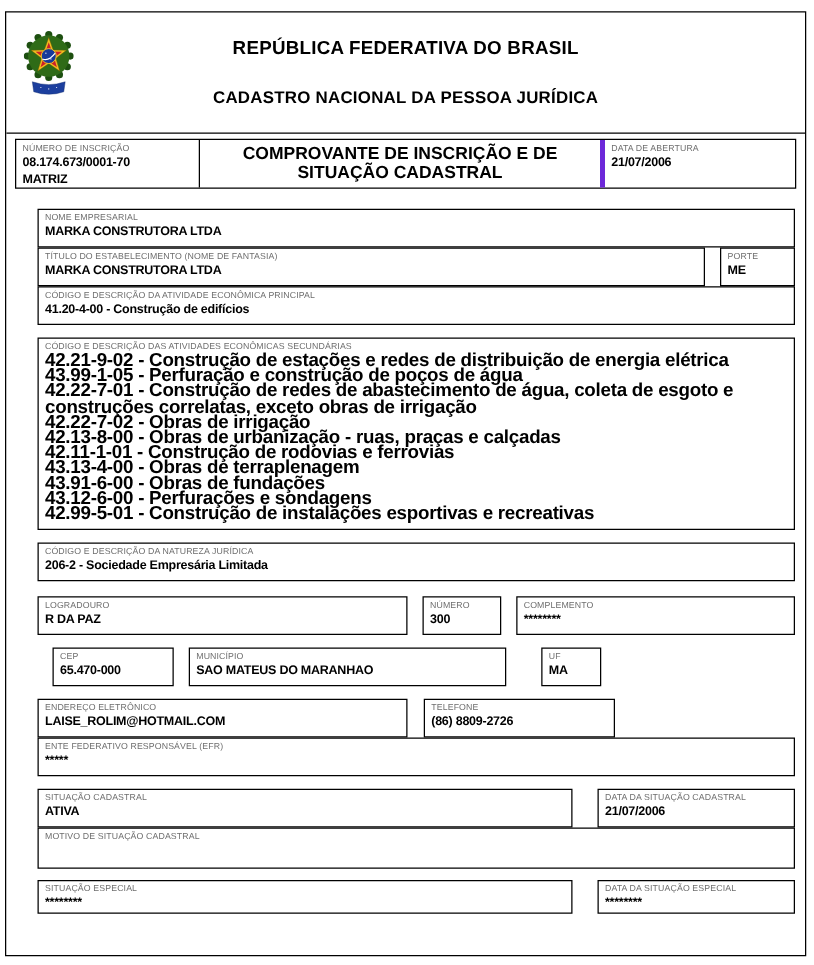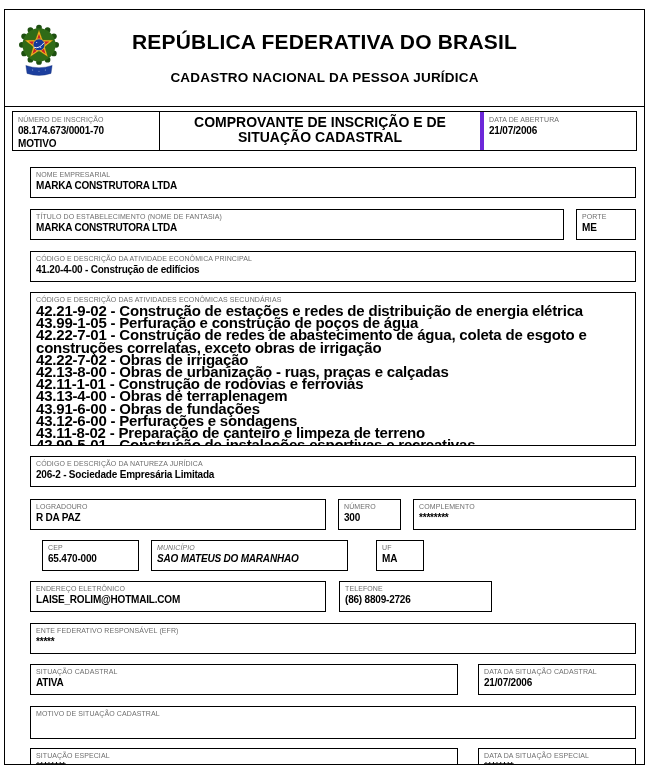--- a/index.html
+++ b/index.html
@@ -8,42 +8,42 @@
     position:relative; width:651px; height:772px; background:#ffffff;
     font-family:"Liberation Sans", sans-serif; color:#000; overflow:hidden;
   }
   .outer {
     position:absolute; left:4px; top:9px; width:641px; height:756px;
     border:1px solid #000; background:#fff; overflow:hidden;
   }
   .hdr { position:relative; height:97px; border-bottom:1px solid #000; }
   .emblem { position:absolute; left:14px; top:10px; width:40px; height:64px; }
   .t1 { position:absolute; left:0; top:20px; width:100%; text-align:center;
-        font-size:21px; font-weight:bold; letter-spacing:0.2px; }
+        font-size:15px; font-weight:bold; letter-spacing:0.2px; }
   .t2 { position:absolute; left:0; top:60px; width:100%; text-align:center;
         font-size:13.5px; font-weight:bold; letter-spacing:0.2px; }
 
   .row1 { display:flex; margin:4px 0 16px 7px; width:625px; height:40px; border:1px solid #000; }
   .r1c1 { width:147px; border-right:1px solid #000; padding:3px 4px 0 5px; }
   .r1c2 { flex:1; border-right:4px solid #6d28d9; padding:3px 6px 0 6px;
           text-align:center; font-size:14px; font-weight:bold; line-height:15px; }
   .r1c3 { width:152px; padding:3px 4px 0 5px; }
 
   .label { font-size:7px; color:#6e6e6e; line-height:9px; letter-spacing:0.1px; white-space:nowrap; }
   .value { font-size:10px; font-weight:bold; line-height:12px; letter-spacing:-0.2px; margin-top:1px; }
 
   .box  { border:1px solid #000; padding:2px 5px 0 5px; height:31px; overflow:hidden; }
   .row  { display:flex; margin-left:25px; }
   .full { margin-left:25px; width:606px; }
 
-  .mt11 { margin-top:11px; } .mt10 { margin-top:10px; } .mt12 { margin-top:12px; } .mt9 { margin-top:9px; }
+  .mt11 { } .mt10 { margin-top:10px; } .mt12 { margin-top:12px; } .mt9 { margin-top:9px; }
   .w-titulo { width:534px; } .g12 { margin-left:12px; } .w-porte { width:60px; }
   .w-secund { width:606px; height:154px; }
   .w-log { width:296px; } .w-num { width:63px; }  .w-comp { width:223px; }
-  .w-cep { width:97px;margin-left:12px; }  .w-bai { width:187px; } .w-mun { width:197px;font-style:italic; } .w-uf { width:48px;margin-left:28px; }
+  .w-cep { width:97px;margin-left:12px; }  .w-bai { width:187px; } .w-mun { width:254px; } .w-uf { width:48px;margin-left:28px; }
   .w-mail { width:296px; } .w-tel { width:153px; } .g13 { margin-left:13px; }
   .w-sit { width:428px; }  .g20 { margin-left:20px; } .w-dsit { width:158px; }
   .h33 { height:33px; } .h27 { height:27px; }
   .sec-item { font-size:15px; font-weight:bold; line-height:12.2px; letter-spacing:-0.2px; }
   .sec-list { margin-top:1px; width:596px; }
 </style>
 </head>
 <body>
 
 <div class="page">
@@ -78,21 +78,21 @@
           <circle cx="46" cy="84" r="0.8" fill="#fff"></circle>
       </svg>
       <div class="t1">REPÚBLICA FEDERATIVA DO BRASIL</div>
       <div class="t2">CADASTRO NACIONAL DA PESSOA JURÍDICA</div>
     </div>
 
     <div class="row1">
       <div class="r1c1">
         <div class="label">NÚMERO DE INSCRIÇÃO</div>
         <div class="value">08.174.673/0001-70</div>
-        <div class="value">MOTIVO</div>
+        <div class="value">MATRIZ</div>
       </div>
       <div class="r1c2">COMPROVANTE DE INSCRIÇÃO E DE SITUAÇÃO CADASTRAL</div>
       <div class="r1c3">
         <div class="label">DATA DE ABERTURA</div>
         <div class="value">21/07/2006</div>
       </div>
     </div>
 
     <div class="box full mt11">
       <div class="label">NOME EMPRESARIAL</div>
@@ -120,21 +120,20 @@
       <div class="sec-list">
         <div class="sec-item">42.21-9-02 - Construção de estações e redes de distribuição de energia elétrica</div>
         <div class="sec-item">43.99-1-05 - Perfuração e construção de poços de água</div>
         <div class="sec-item">42.22-7-01 - Construção de redes de abastecimento de água, coleta de esgoto e construções correlatas, exceto obras de irrigação</div>
         <div class="sec-item">42.22-7-02 - Obras de irrigação</div>
         <div class="sec-item">42.13-8-00 - Obras de urbanização - ruas, praças e calçadas</div>
         <div class="sec-item">42.11-1-01 - Construção de rodovias e ferrovias</div>
         <div class="sec-item">43.13-4-00 - Obras de terraplenagem</div>
         <div class="sec-item">43.91-6-00 - Obras de fundações</div>
         <div class="sec-item">43.12-6-00 - Perfurações e sondagens</div>
-        <div class="sec-item">43.11-8-02 - Preparação de canteiro e limpeza de terreno</div>
         <div class="sec-item">42.99-5-01 - Construção de instalações esportivas e recreativas</div>
       </div>
     </div>
 
     <div class="box full mt10">
       <div class="label">CÓDIGO E DESCRIÇÃO DA NATUREZA JURÍDICA</div>
       <div class="value">206-2 - Sociedade Empresária Limitada</div>
     </div>
 
     <div class="row mt12">

